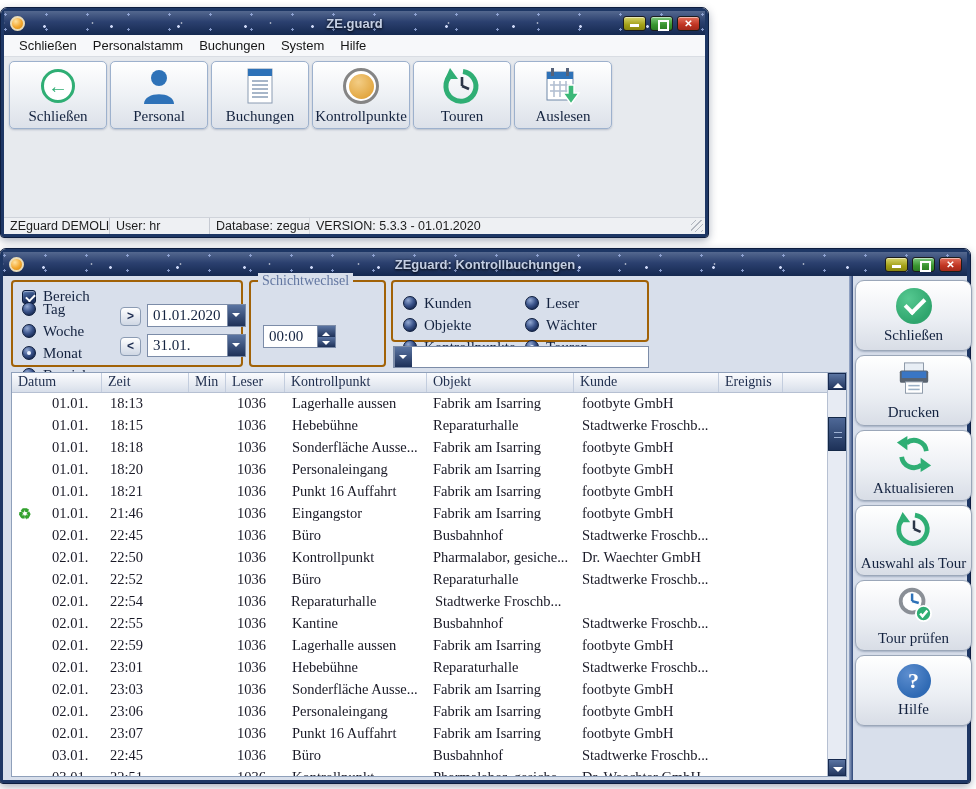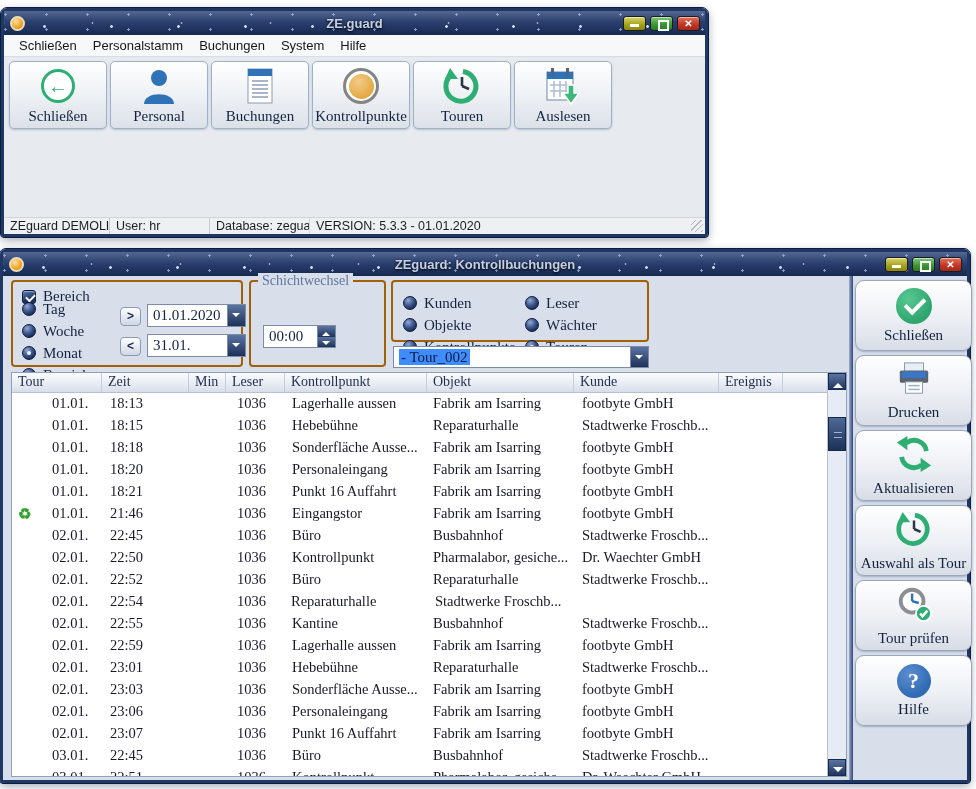--- a/index.html
+++ b/index.html
@@ -349,27 +349,26 @@
           <span class="opt-label">Wächter</span>
         </label>
         <label class="radio-item">
           <span class="radio sel"></span>
           <span class="opt-label">Touren</span>
         </label>
       </div>
     </div>
 
     <div class="combo tour-combo">
-      <span class="val"><span class="sel-hl">- Tour_002</span></span>
       <span class="drop"></span>
     </div>
 
     <div class="grid">
       <div class="thead">
-        <span class="th">Tour</span>
+        <span class="th">Datum</span>
         <span class="th">Zeit</span>
         <span class="th">Min</span>
         <span class="th">Leser</span>
         <span class="th">Kontrollpunkt</span>
         <span class="th">Objekt</span>
         <span class="th">Kunde</span>
         <span class="th">Ereignis</span>
         <span class="th"></span>
       </div>
       <div class="tbody">

